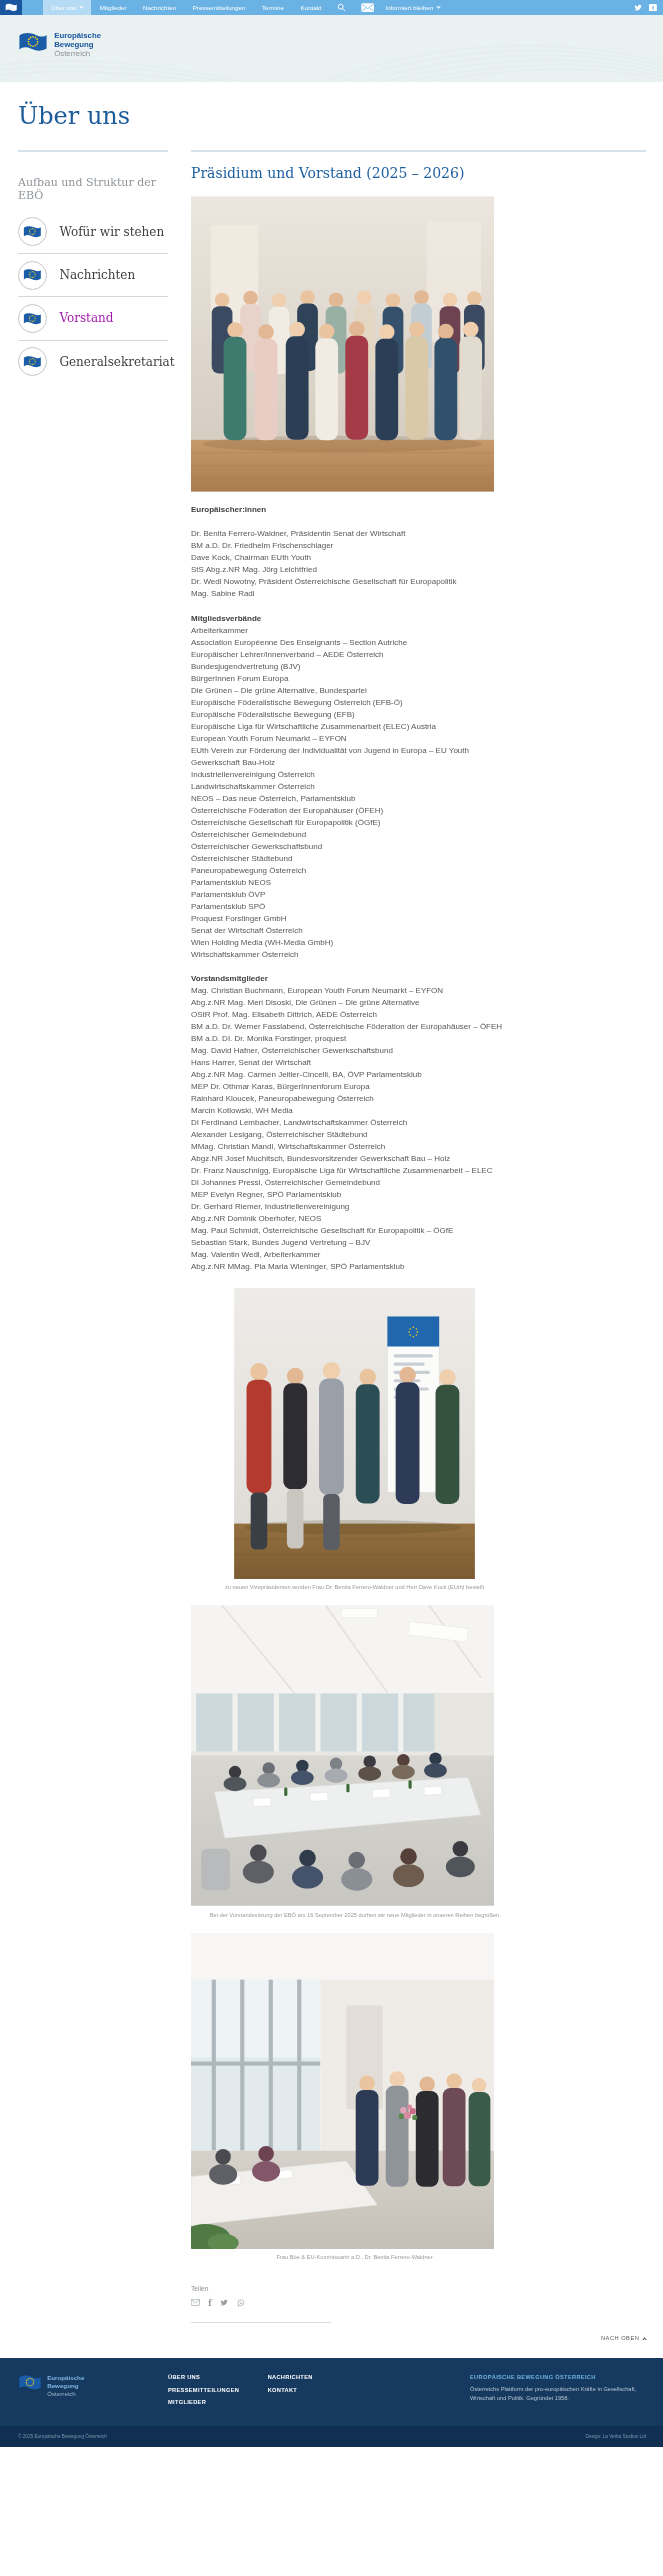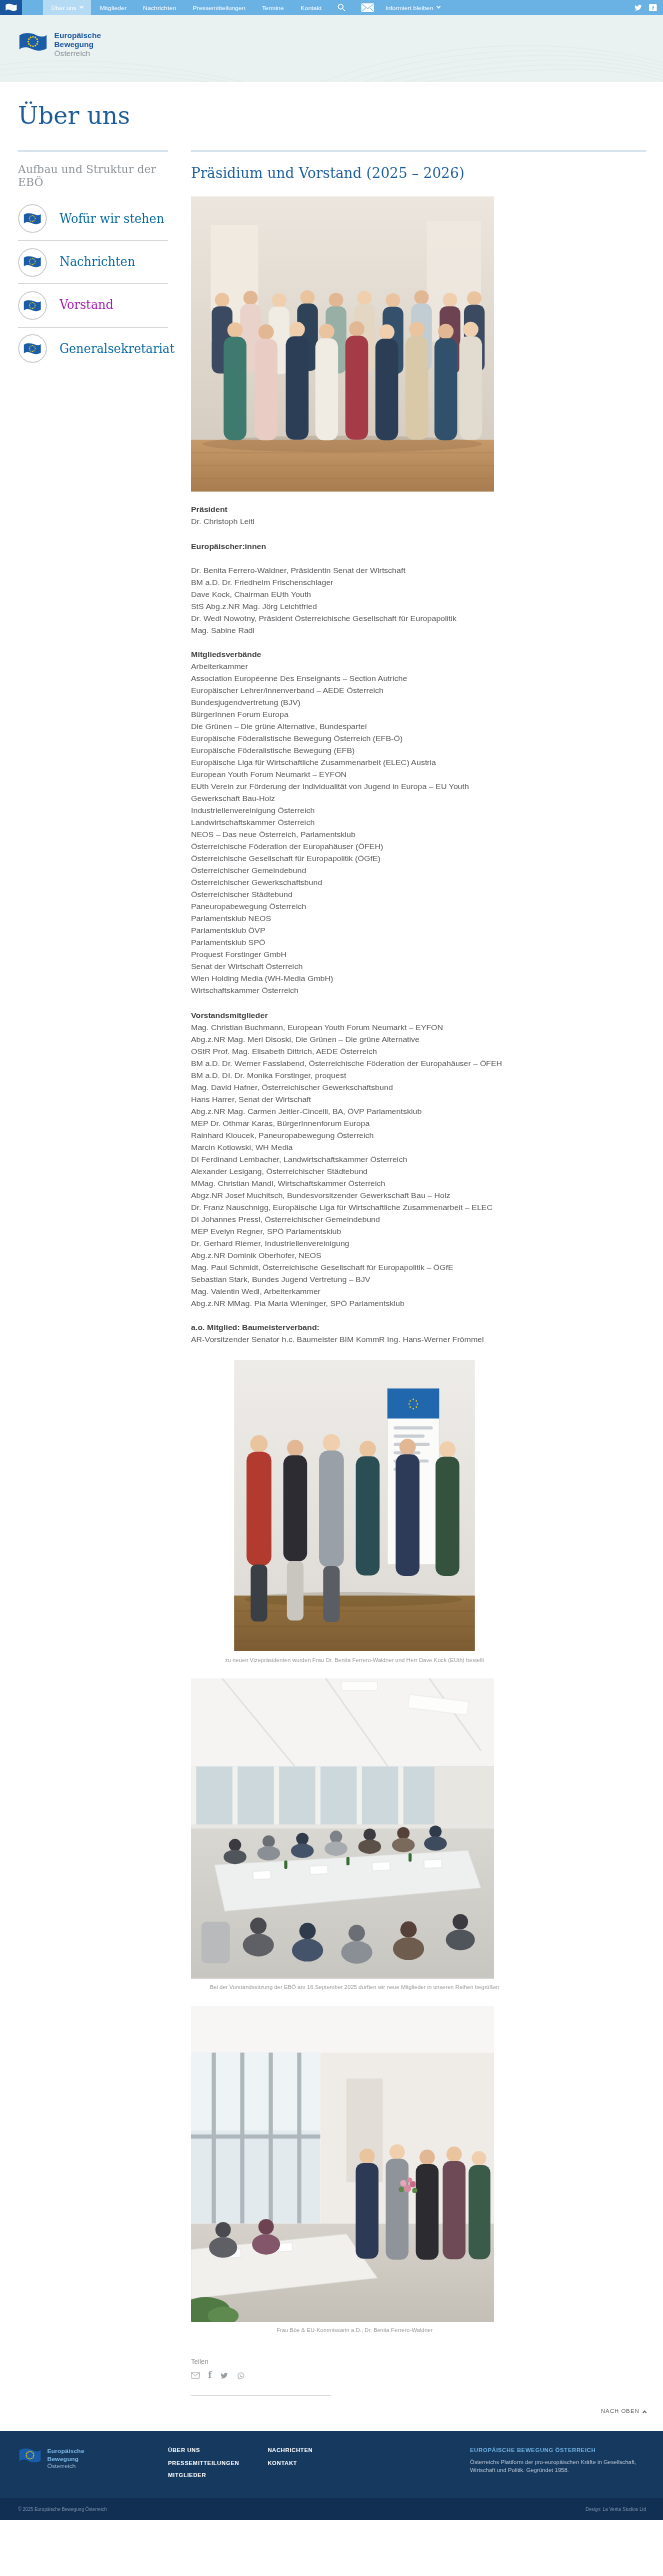--- a/index.html
+++ b/index.html
@@ -25,26 +25,26 @@
   .brand-text { font-size:7.8px; line-height:9.3px; }
   .brand-text .b1,.brand-text .b2 { font-weight:bold; color:#1a55a0; }
   .brand-text .b3 { color:#8a9097; }
 
   
   .page-title { font-family:"DejaVu Serif", serif; font-weight:500; font-size:24px; color:#1c5c99; margin:20px 0 20px 18px; }
 
   
   .layout { display:flex; padding:0 18px; gap:23px; align-items:flex-start; }
 
-  .sidebar { width:150px; flex:0 0 auto; border-top:2.6px solid #d4e3ed; padding-top:5px; }
+  .sidebar { width:150px; flex:0 0 auto; border-top:2.6px solid #d4e3ed; padding-top:18px; }
   .sidebar-heading { font-family:"DejaVu Serif", serif; font-weight:normal; font-size:11px; color:#8f959a; margin:6.2px 0 8.3px; }
   .side-item { display:flex; align-items:center; gap:12.4px; padding:6.7px 0; border-bottom:0.5px solid #d8d8d8; cursor:pointer; }
   .side-item:last-child { border-bottom:none; }
   .side-icon { width:29px; height:29px; border:0.5px solid #c6c6c6; border-radius:50%; background:#fff; display:flex; align-items:center; justify-content:center; flex:0 0 auto; }
-  .side-label { font-family:"DejaVu Serif", serif; font-size:12px; color:#0369a1; }
+  .side-label { font-family:"DejaVu Serif", serif; font-size:12px; color:#404040; }
   .side-item.active .side-label { color:#a21caf; }
 
   .main { flex:1; border-top:2.6px solid #d4e3ed; padding-top:5.2px; min-width:0; }
   .article-title { font-family:"DejaVu Serif", serif; font-weight:400; font-size:14px; color:#1d5fa0; margin:8.3px 0 12.4px; }
   .article-body { max-width:327px; }
 
   figure.photo { margin:14.5px 0 3.1px; }
   figure.photo.narrow { width:241px; margin-left:auto; margin-right:auto; }
   figure.photo svg { display:block; }
   figcaption { text-align:center; font-size:5.7px; color:#9b9b9b; margin:5.2px 0 15.6px; }
@@ -323,24 +323,20 @@
             <circle cx="492" cy="261" r="15" fill="#e2b894"></circle>
               <rect x="470" y="274" width="44" height="197" rx="16" fill="#31506b"></rect>
             <circle cx="540" cy="257" r="15" fill="#f0cfae"></circle>
               <rect x="518" y="270" width="44" height="200" rx="16" fill="#e2dbcf"></rect>
           </g>
         </svg>
       </figure>
 
       <div>
 
-          <div class="sec">
-            <div class="sec-h">Präsident</div>
-            <div class="sec-b">Dr. Christoph Leitl</div>
-          </div>
 
           <div class="sec gap">
             <div class="sec-h">Europäischer:innen</div>
             <div class="sec-b">Dr. Benita Ferrero-Waldner, Präsidentin Senat der Wirtschaft
 BM a.D. Dr. Friedhelm Frischenschlager
 Dave Kock, Chairman EUth Youth
 StS Abg.z.NR Mag. Jörg Leichtfried
 Dr. Wedl Nowotny, Präsident Österreichische Gesellschaft für Europapolitik
 Mag. Sabine Radl</div>
           </div>
@@ -398,24 +394,20 @@
 DI Johannes Pressl, Österreichischer Gemeindebund
 MEP Evelyn Regner, SPÖ Parlamentsklub
 Dr. Gerhard Riemer, Industriellenvereinigung
 Abg.z.NR Dominik Oberhofer, NEOS
 Mag. Paul Schmidt, Österreichische Gesellschaft für Europapolitik – ÖGfE
 Sebastian Stark, Bundes Jugend Vertretung – BJV
 Mag. Valentin Wedl, Arbeiterkammer
 Abg.z.NR MMag. Pia Maria Wieninger, SPÖ Parlamentsklub</div>
           </div>
 
-          <div class="sec">
-            <div class="sec-h">a.o. Mitglied: Baumeisterverband:</div>
-            <div class="sec-b">AR-Vorsitzender Senator h.c. Baumeister BIM KommR Ing. Hans-Werner Frömmel</div>
-          </div>
         </div>
 
       <figure class="photo narrow">
         <svg width="241" height="291" viewBox="0 0 465 562">
           <defs>
             <linearGradient id="p2w" x1="0" y1="0" x2="0" y2="1">
                 <stop offset="0" stop-color="#eeece8"></stop>
                 <stop offset="1" stop-color="#dfdcd7"></stop>
               </linearGradient>
             <linearGradient id="p2f" x1="0" y1="0" x2="0" y2="1">

